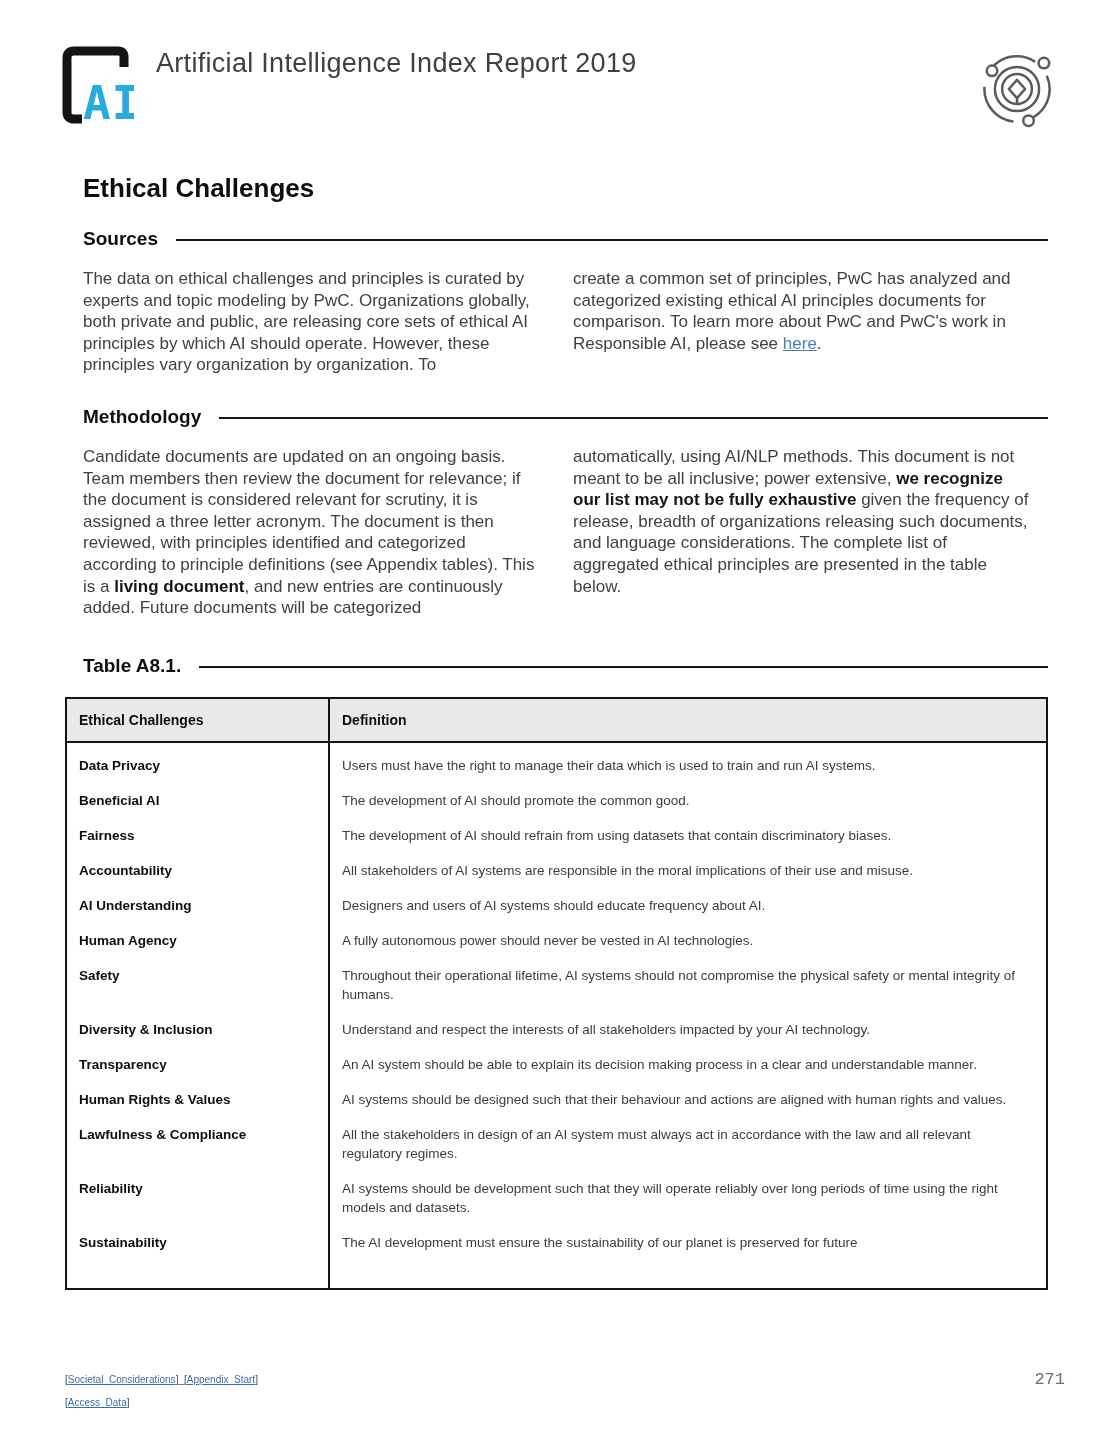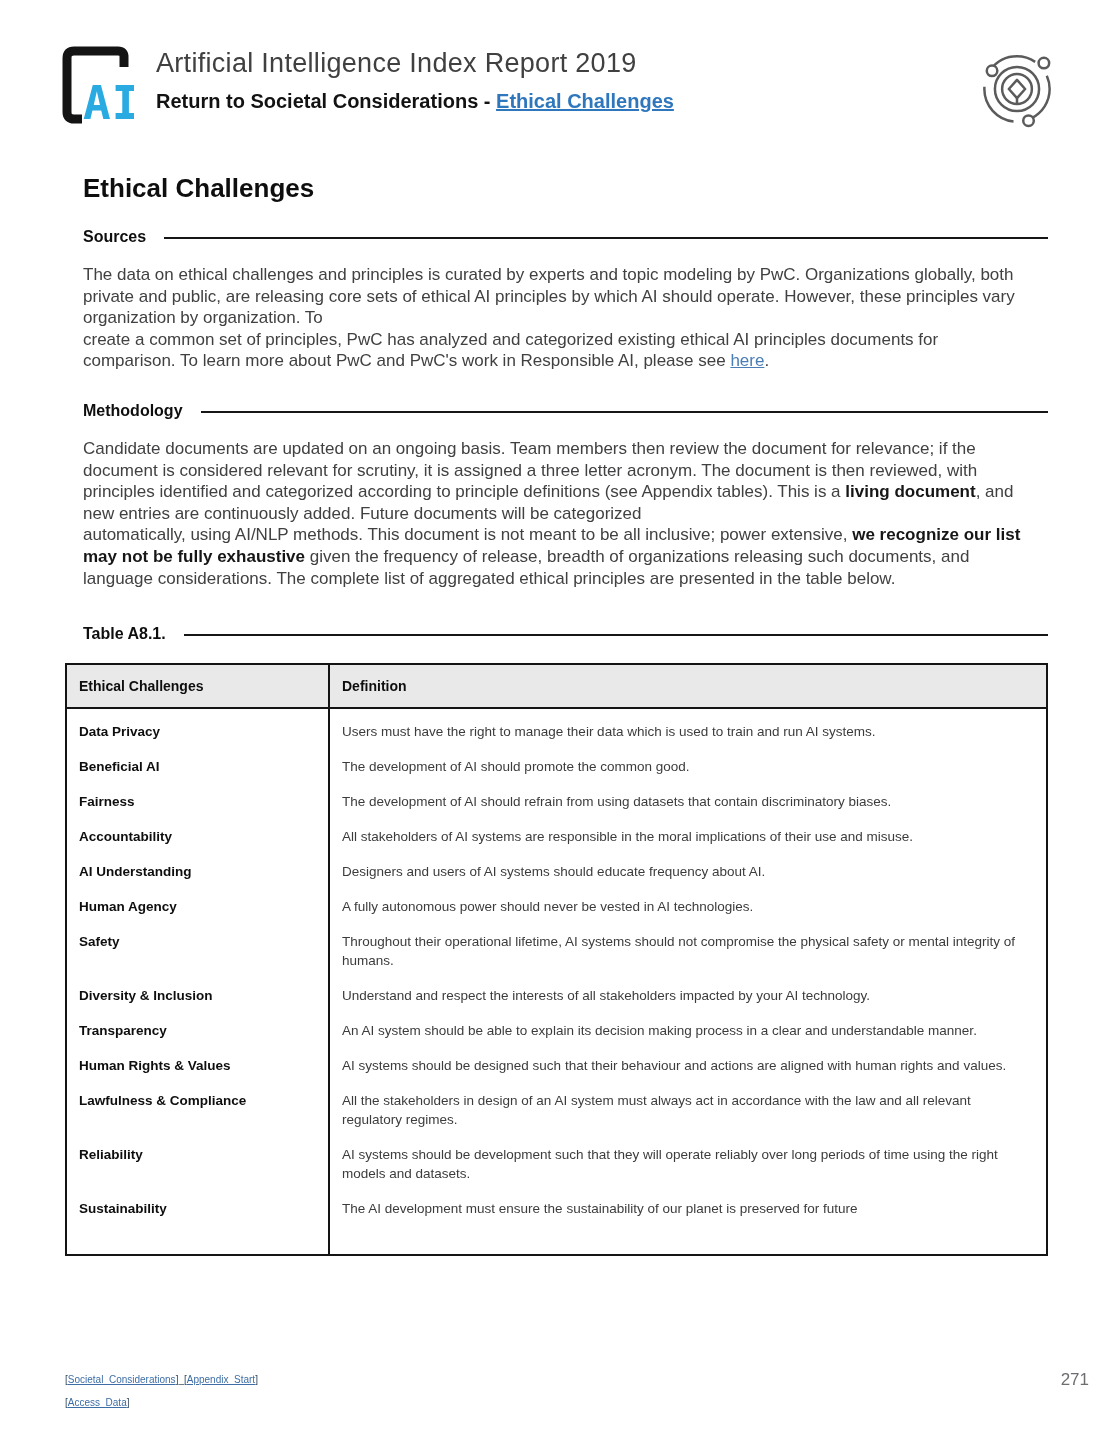--- a/index.html
+++ b/index.html
@@ -12,63 +12,60 @@
   .masthead { display:flex; align-items:flex-start; padding:46px 48px 0 62px; }
   .logo-box { flex:0 0 auto; }
   .masthead-text { margin-left:22px; }
   .title-line { font-size:27px; line-height:34px; color:#404040; letter-spacing:.3px; }
   .return-line { margin-top:10px; font-size:20px; font-weight:bold; color:#121212; }
   .return-line a { color:#2e77bc; text-decoration:underline; font-weight:bold; cursor:pointer; }
   .orbit-box { margin-left:auto; margin-top:-6px; }
   
   h1.page-title { margin:30px 0 0 83px; font-size:26px; line-height:32px; color:#0e0e0e; font-weight:bold; }
   .rule-heading { display:flex; align-items:center; margin:24px 65px 0 83px; }
-  .rule-heading h2 { margin:0; font-size:16px; color:#0e0e0e; font-weight:bold; white-space:nowrap; }
+  .rule-heading h2 { margin:0; font-size:19px; color:#0e0e0e; font-weight:bold; white-space:nowrap; }
   .rule { flex:1; border-top:2px solid #161616; margin-left:18px; position:relative; top:1px; }
   
-  .two-col { display:grid; grid-template-columns:1fr; column-gap:33px;
+  .two-col { display:grid; grid-template-columns:1fr 1fr; column-gap:33px;
              margin:18px 83px 0 83px; font-size:17px; line-height:21.6px; color:#414042; }
   .two-col p { margin:0; }
   .two-col b { color:#161616; }
   .inline-link { color:#4a7db5; text-decoration:underline; cursor:pointer; }
   
   .tbl-wrap { margin:20px 65px 0 65px; }
   table.challenges { width:983px; border-collapse:collapse; border:2px solid #141414;
                      table-layout:fixed; font-size:13.5px; color:#3c3c3c; }
   table.challenges th, table.challenges td { text-align:left; vertical-align:top; }
   th.col-term, td.term { width:237px; border-right:2px solid #141414; }
   table.challenges th { background:#e9e9e9; border-bottom:2px solid #141414;
                         font-size:14px; color:#0e0e0e; padding:13px 12px; }
   table.challenges td { padding:8px 12px; line-height:19px; }
   td.term { font-weight:bold; color:#0e0e0e; }
   tbody tr:first-child td { padding-top:13px; }
   tbody tr:last-child td { padding-bottom:36px; }
   
   .footer-links { position:absolute; left:65px; top:1368px; font-size:10px; line-height:23px; }
   .footer-links a { color:#3d6ea5; text-decoration:underline; cursor:pointer; }
   .bkt { color:#35495e; }
-  .page-number { position:absolute; right:24px; top:1370px; font-size:17px; color:#6d6e71; }
+  .page-number { position:absolute; right:48px; top:1370px; font-size:17px; color:#6d6e71;font-family:Liberation Mono, monospace; }
 </style>
 </head>
 <body>
 
 <div class="page">
 
   <div class="masthead">
     <div class="logo-box">
       <svg width="72" height="80" viewBox="0 0 72 80">
         <path d="M 62 21 V 11 Q 62 5 56 5 H 12 Q 5 5 5 12 V 66 Q 5 73 12 73 H 20" fill="none" stroke="#141414" stroke-width="9"></path>
         <text x="21" y="73" font-family="DejaVu Sans Mono, monospace" font-weight="bold" font-size="46" fill="#29abe2" letter-spacing="1">AI</text>
       </svg>
     </div>
     <div class="masthead-text">
       <div class="title-line">Artificial Intelligence Index Report 2019</div>
-      <div class="return-line">
-        <span>Return to Societal Considerations - </span><a href="#">Ethical Challenges</a>
-      </div>
     </div>
     <div class="orbit-box">
       <svg width="96" height="98" viewBox="0 0 100 102">
         <g fill="none" stroke="#5b5b5b" stroke-width="2.6">
           <circle cx="50" cy="51" r="34" stroke-dasharray="52 19" stroke-dashoffset="14"></circle>
           <circle cx="50" cy="51" r="23"></circle>
           <circle cx="50" cy="51" r="15.5"></circle>
           <polygon points="50,41.5 58.5,51 50,60.5 41.5,51" stroke-linejoin="round"></polygon>
           <line x1="50" y1="60.5" x2="50" y2="66"></line>
           <circle cx="24" cy="32" r="5.5" fill="#ffffff"></circle>

